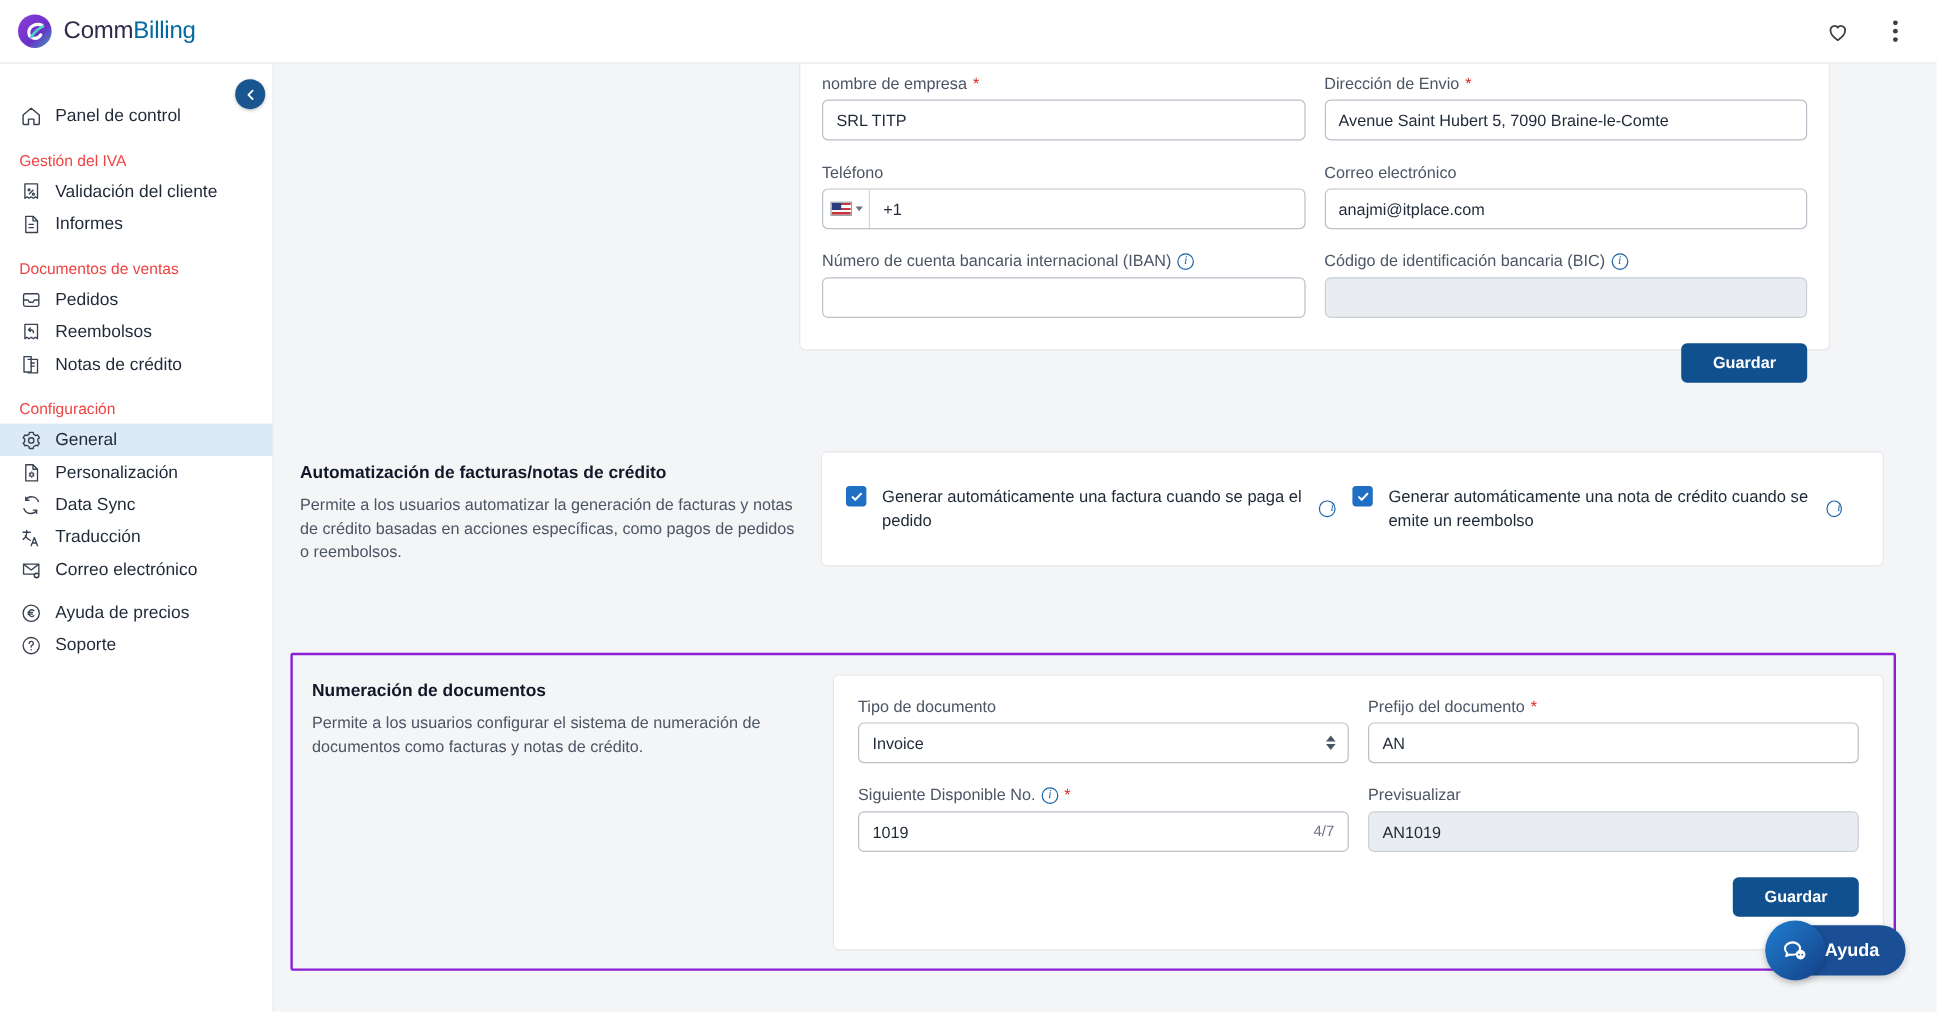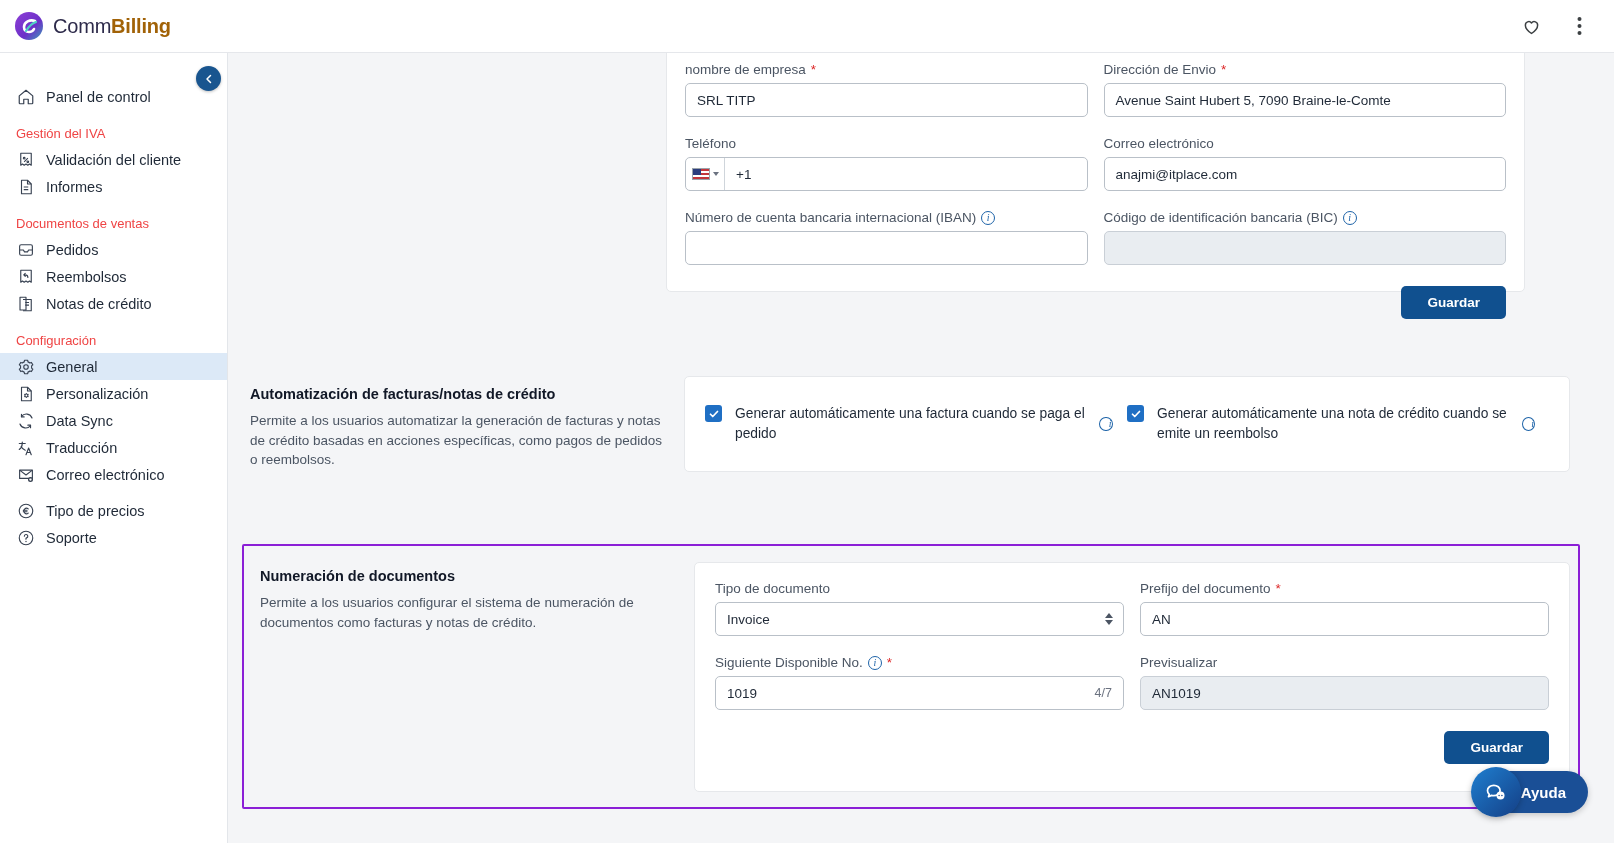--- a/index.html
+++ b/index.html
@@ -14,21 +14,21 @@
 
   
   .topbar {
     position:absolute; top:0; left:0; width:1614px; height:53px;
     background:#fff; border-bottom:1px solid #e5e7eb;
     display:flex; align-items:center; z-index:30;
   }
   .brand { display:flex; align-items:center; gap:9px; margin-left:14px; }
   .brand-logo { width:30px; height:30px; position:relative; }
   .brand-text { font-size:20px; letter-spacing:-0.2px; color:#2d2a4a; }
-  .brand-text b { font-weight:700; color:#a16207; }
+  .brand-text b { font-weight:400; color:#0369a1; }
   .topbar-right { margin-left:auto; display:flex; align-items:center; gap:22px; margin-right:22px; }
   .icon-btn { width:26px; height:26px; display:flex; align-items:center; justify-content:center; cursor:pointer; }
 
   
   .sidebar {
     position:absolute; top:53px; left:0; width:228px; height:790px;
     background:#fff; border-right:1px solid #e3e6ea; z-index:20;
     padding-top:30px;
   }
   .collapse-btn {
@@ -314,21 +314,21 @@
     </div>
 
     <div class="nav-spacer"></div>
     <div class="nav-item">
       <span class="nav-ico">
         <svg width="18" height="18" viewBox="0 0 24 24" fill="none" stroke="#374151" stroke-width="1.5" stroke-linecap="round">
             <circle cx="12" cy="12" r="9"></circle>
             <path d="M15 9.2a3.6 3.6 0 1 0 0 5.6M8.4 11h5M8.4 13h5"></path>
           </svg>
       </span>
-      <span>Tipo de precios</span>
+      <span>Ayuda de precios</span>
     </div>
     <div class="nav-item">
       <span class="nav-ico">
         <svg width="18" height="18" viewBox="0 0 24 24" fill="none" stroke="#374151" stroke-width="1.5" stroke-linecap="round">
             <circle cx="12" cy="12" r="9"></circle>
             <path d="M9.8 9.6a2.3 2.3 0 1 1 3 2.2c-.6.2-.9.7-.9 1.3v.4"></path>
             <circle cx="12" cy="16.6" r="0.9" fill="#374151" stroke="none"></circle>
           </svg>
       </span>
       <span>Soporte</span>

